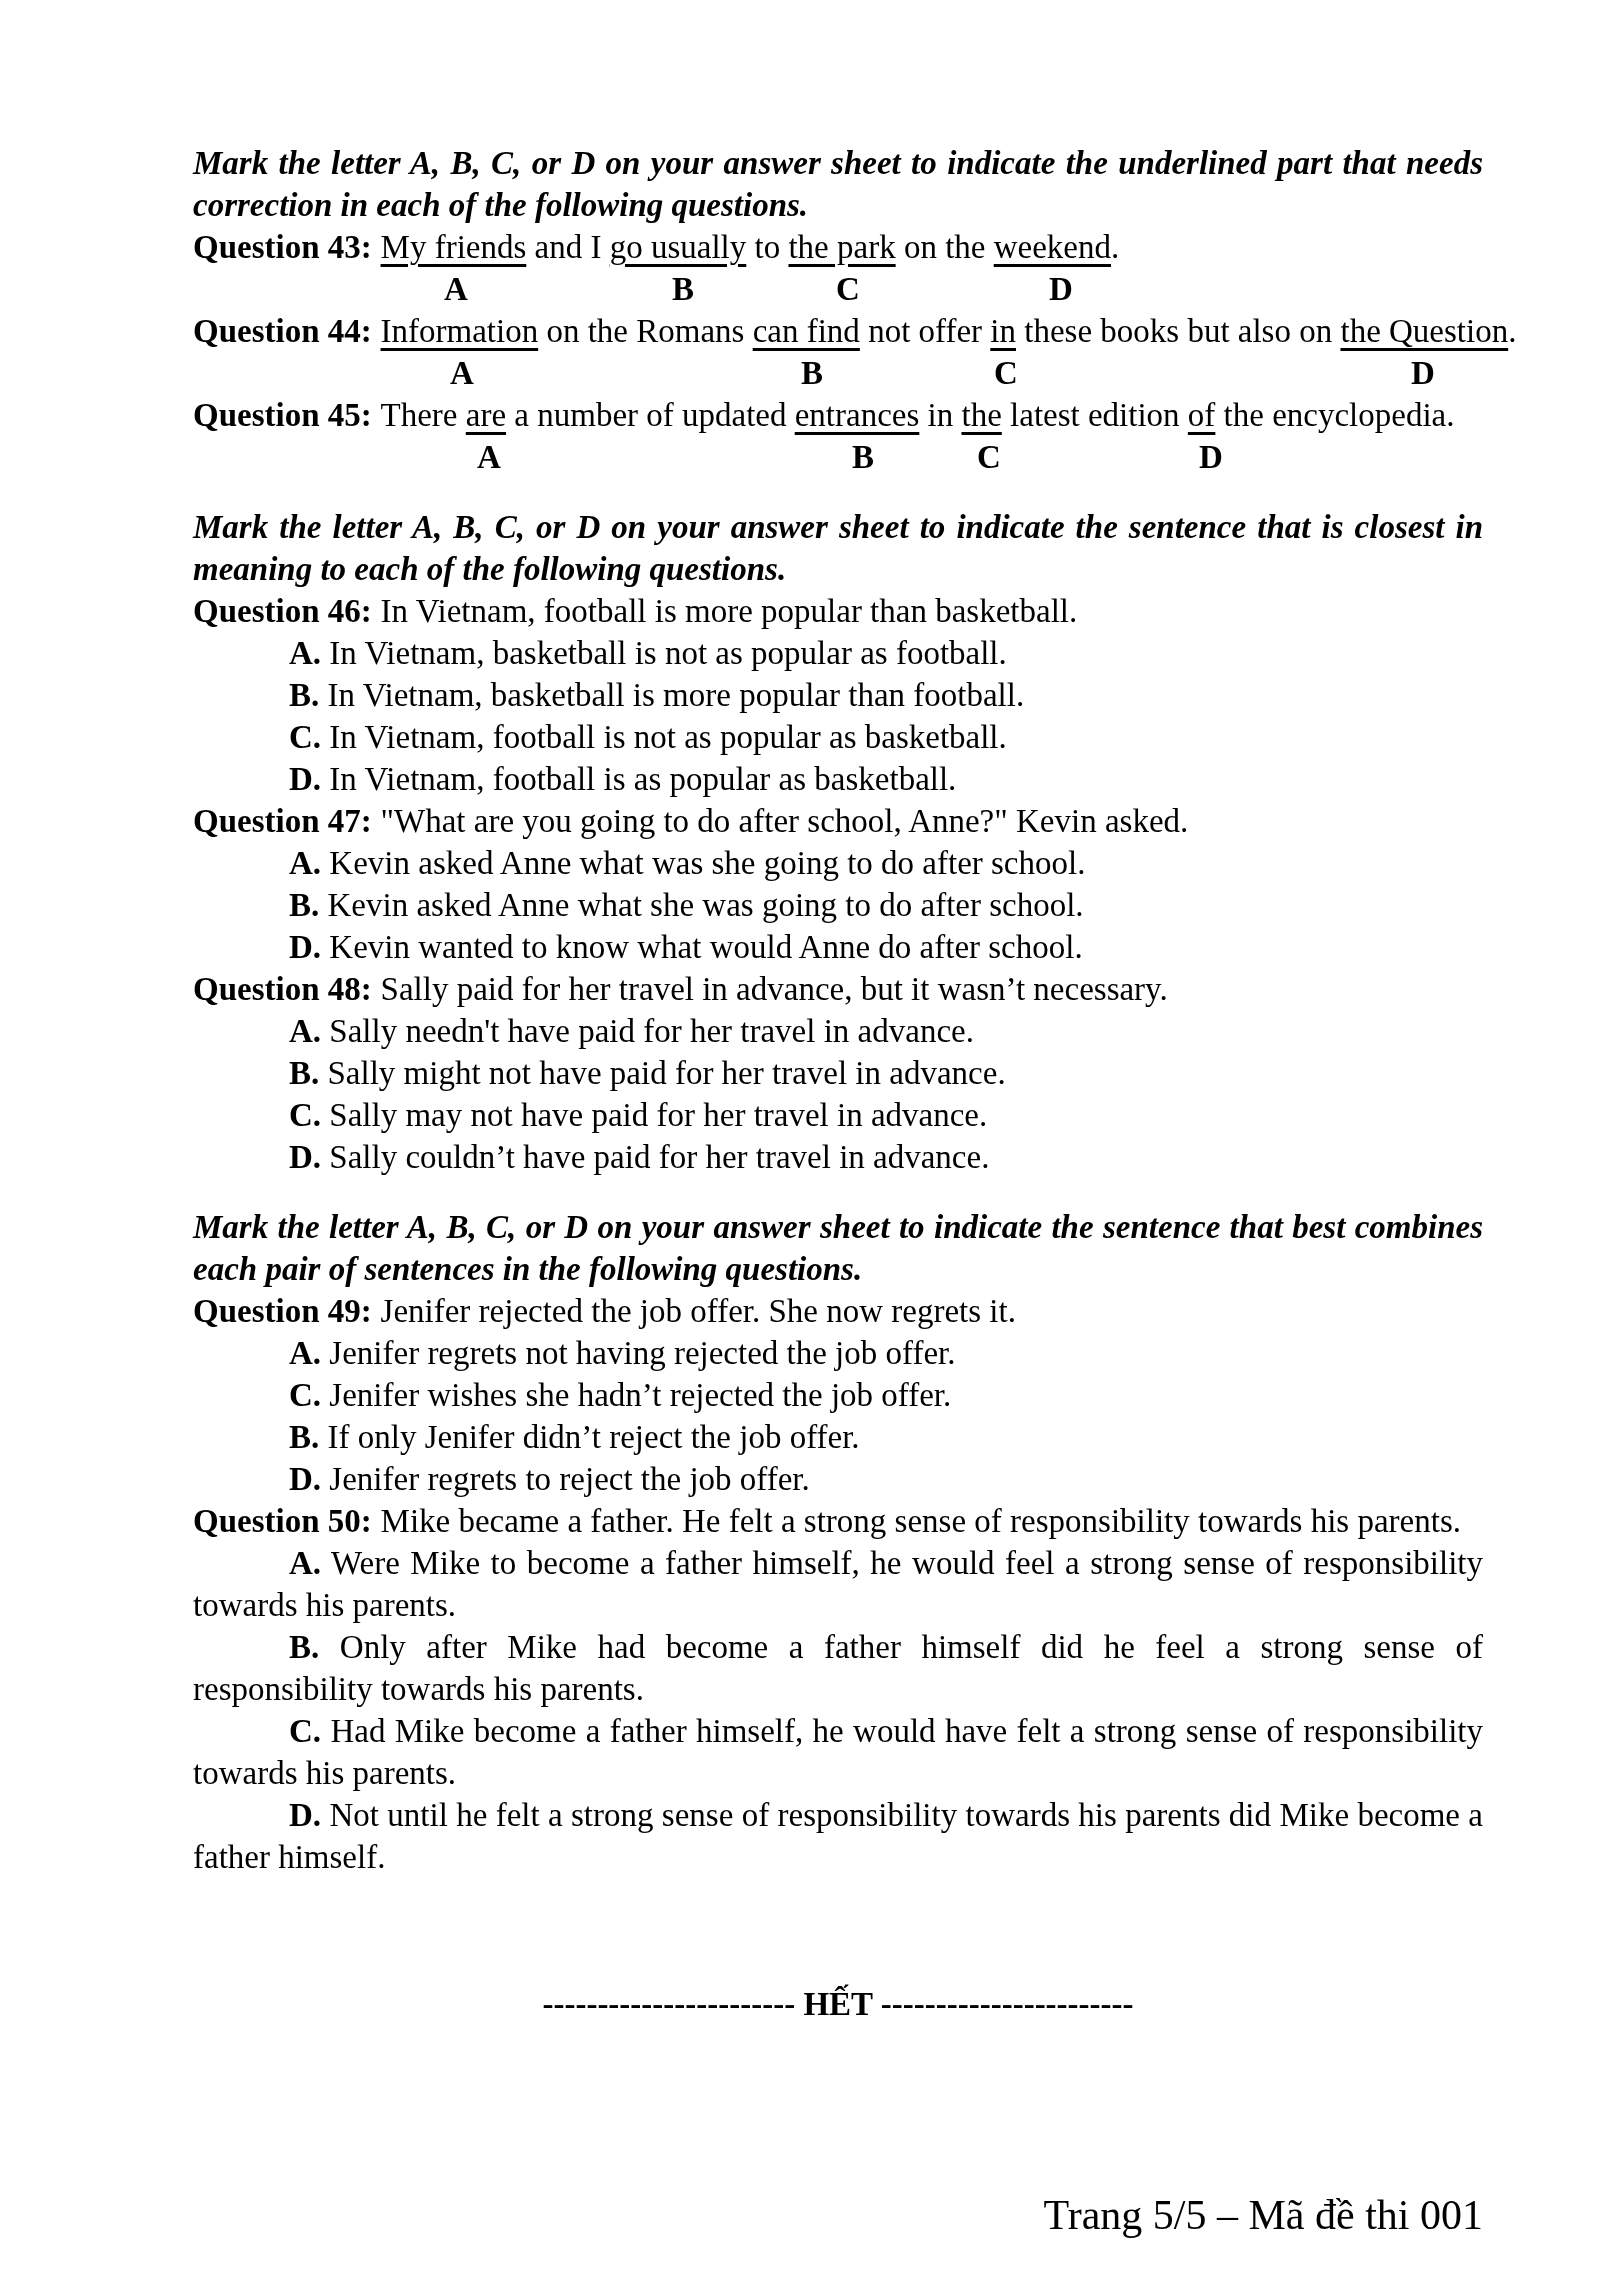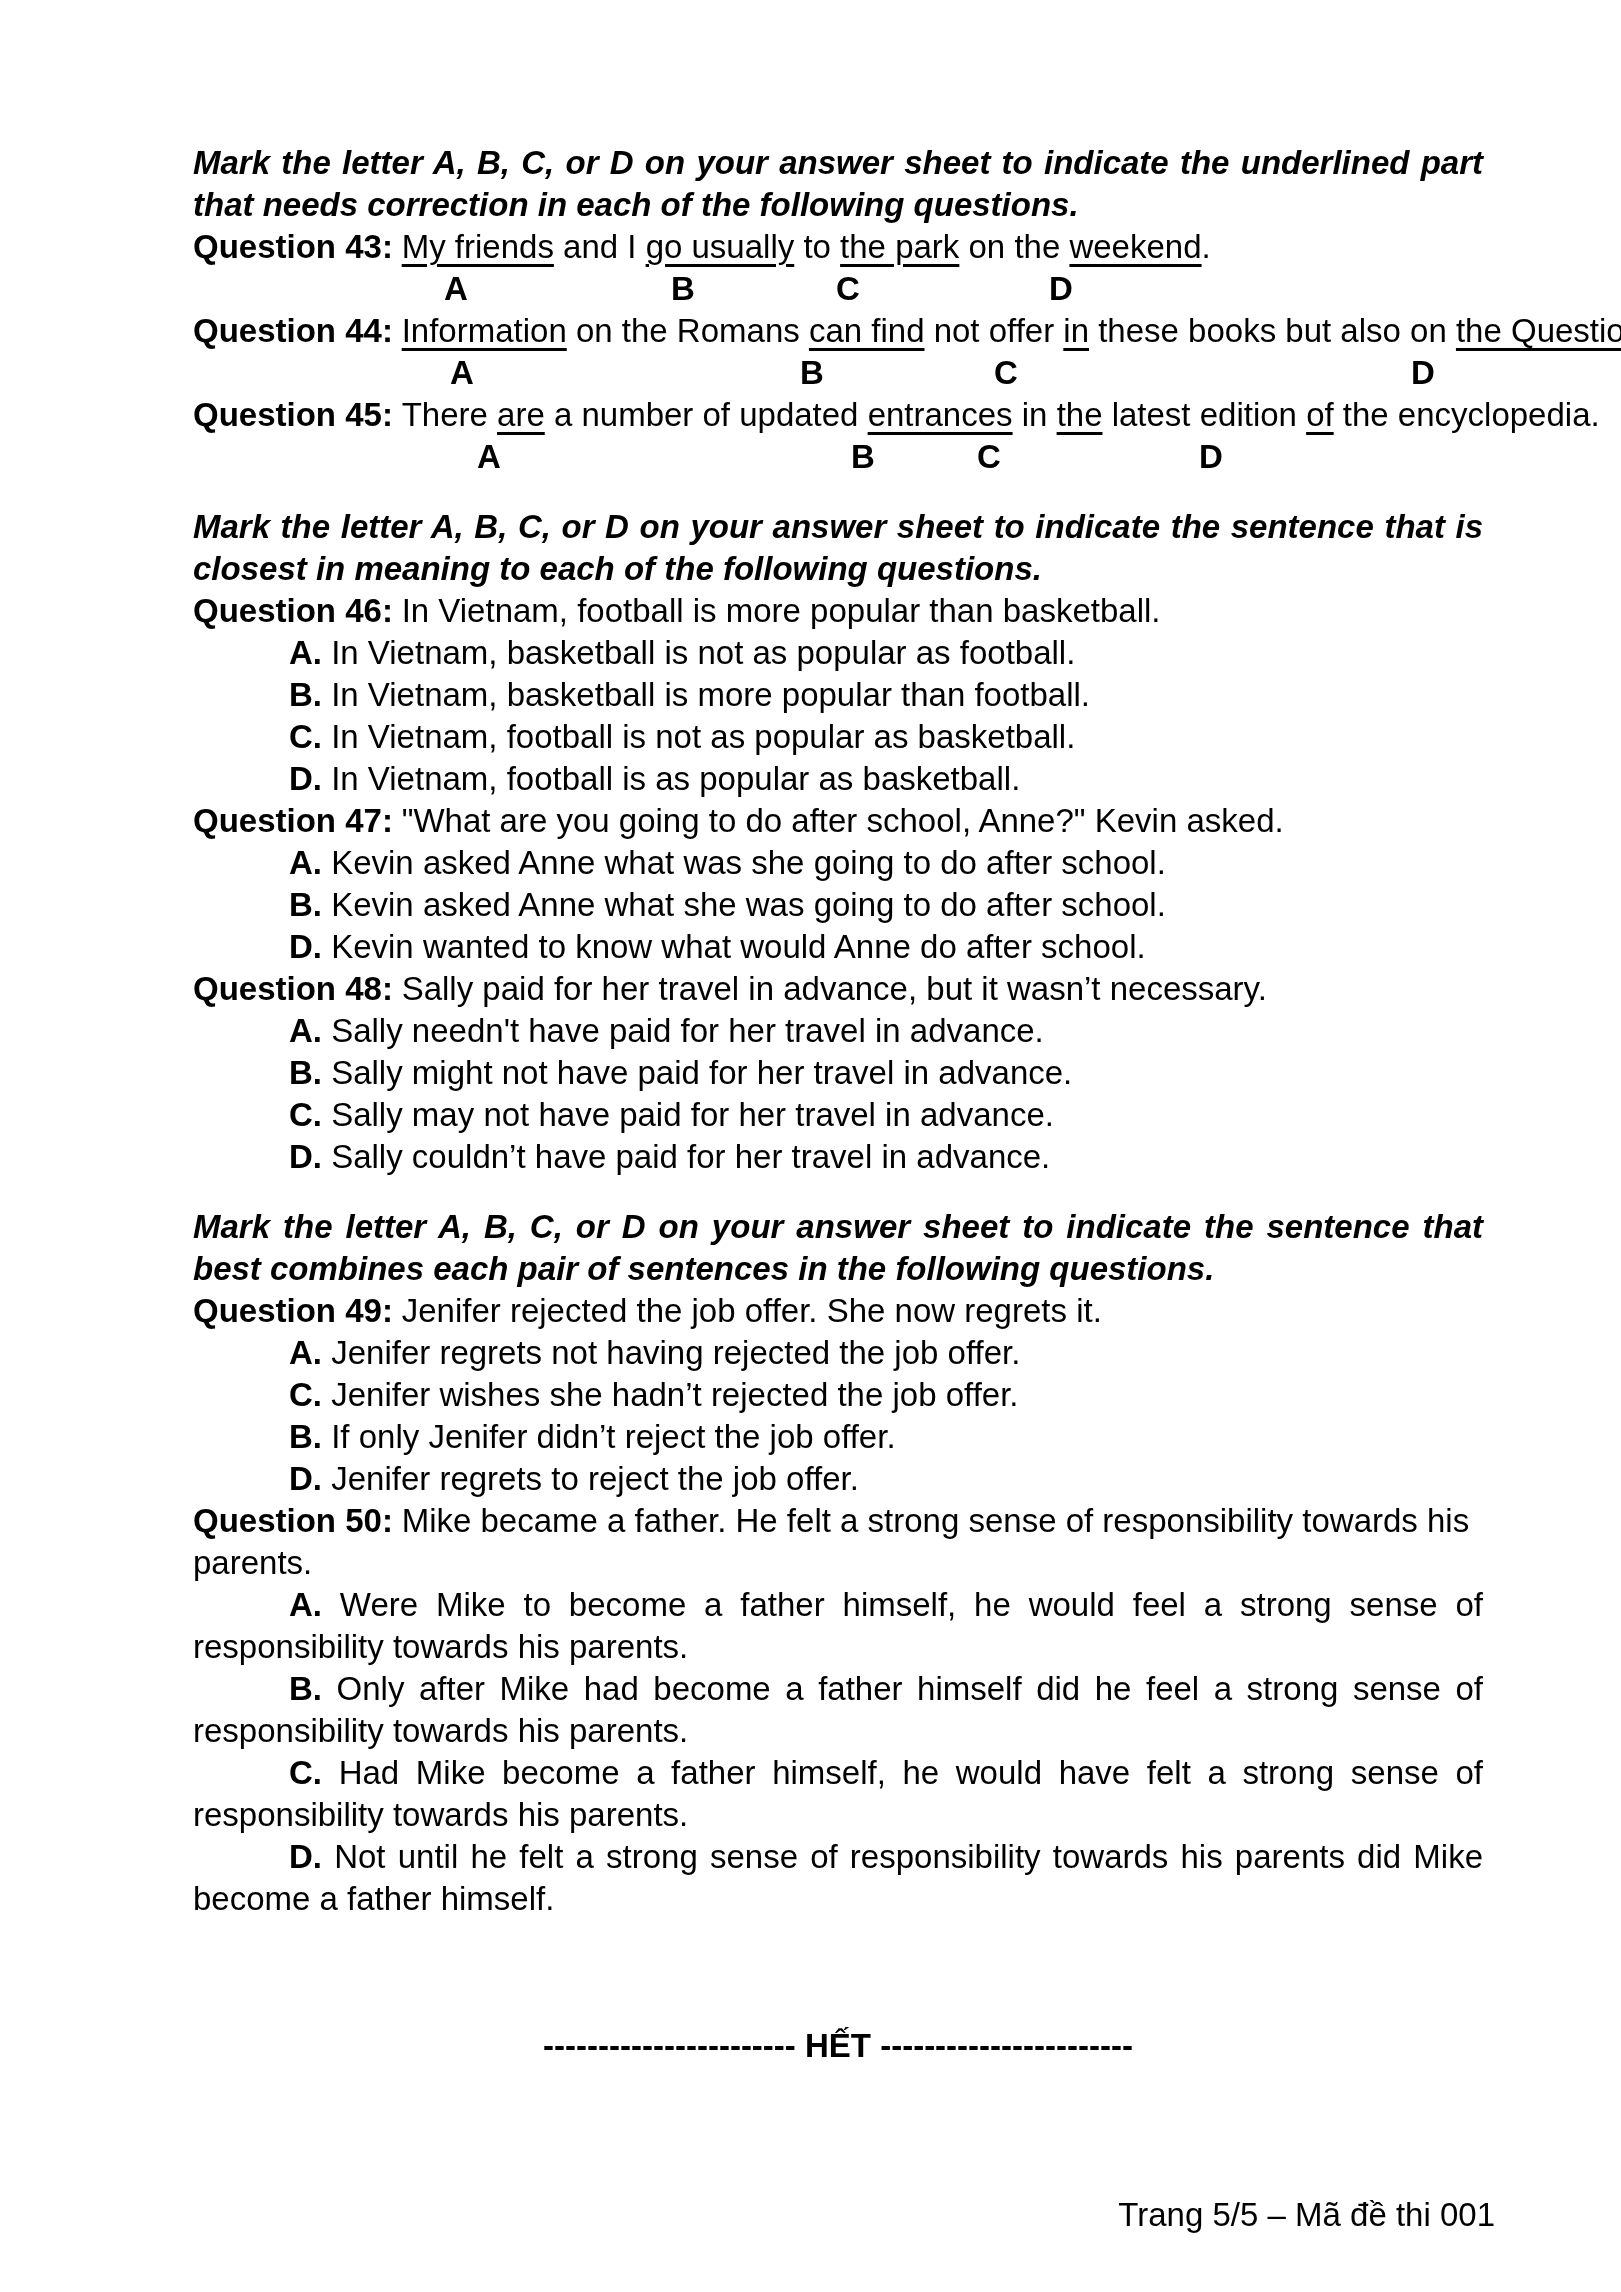--- a/index.html
+++ b/index.html
@@ -1,21 +1,21 @@
 <!DOCTYPE html>
 <html><head>
 <meta charset="utf-8">
 <style>
   html,body{margin:0;padding:0;background:#ffffff;}
   .page{
     position:relative;
     width:1621px;height:2293px;
     background:#ffffff;
     color:#000;
-    font-family:Liberation Sans, sans-serif;
+    font-family:Liberation Serif, serif;
     font-size:33px;
     line-height:42px;
     overflow:hidden;
   }
   .content{
     position:absolute;
     left:193px;top:142px;
     width:1290px;
   }
   p{margin:0;}
@@ -50,22 +50,22 @@
   .optletter{font-weight:bold;}
   .endline{
     text-align:center;
     font-weight:bold;
     margin-top:105px;
     white-space:nowrap;
   }
   .footer{
     position:absolute;
     top:2194px;
-    right:126px;
-    font-size:33px;
+    right:138px;
+    font-size:42px;
     line-height:42px;
     text-align:right;
   }
 </style>
 </head>
 <body>
 
 <div class="page">
   <div class="content">
 

